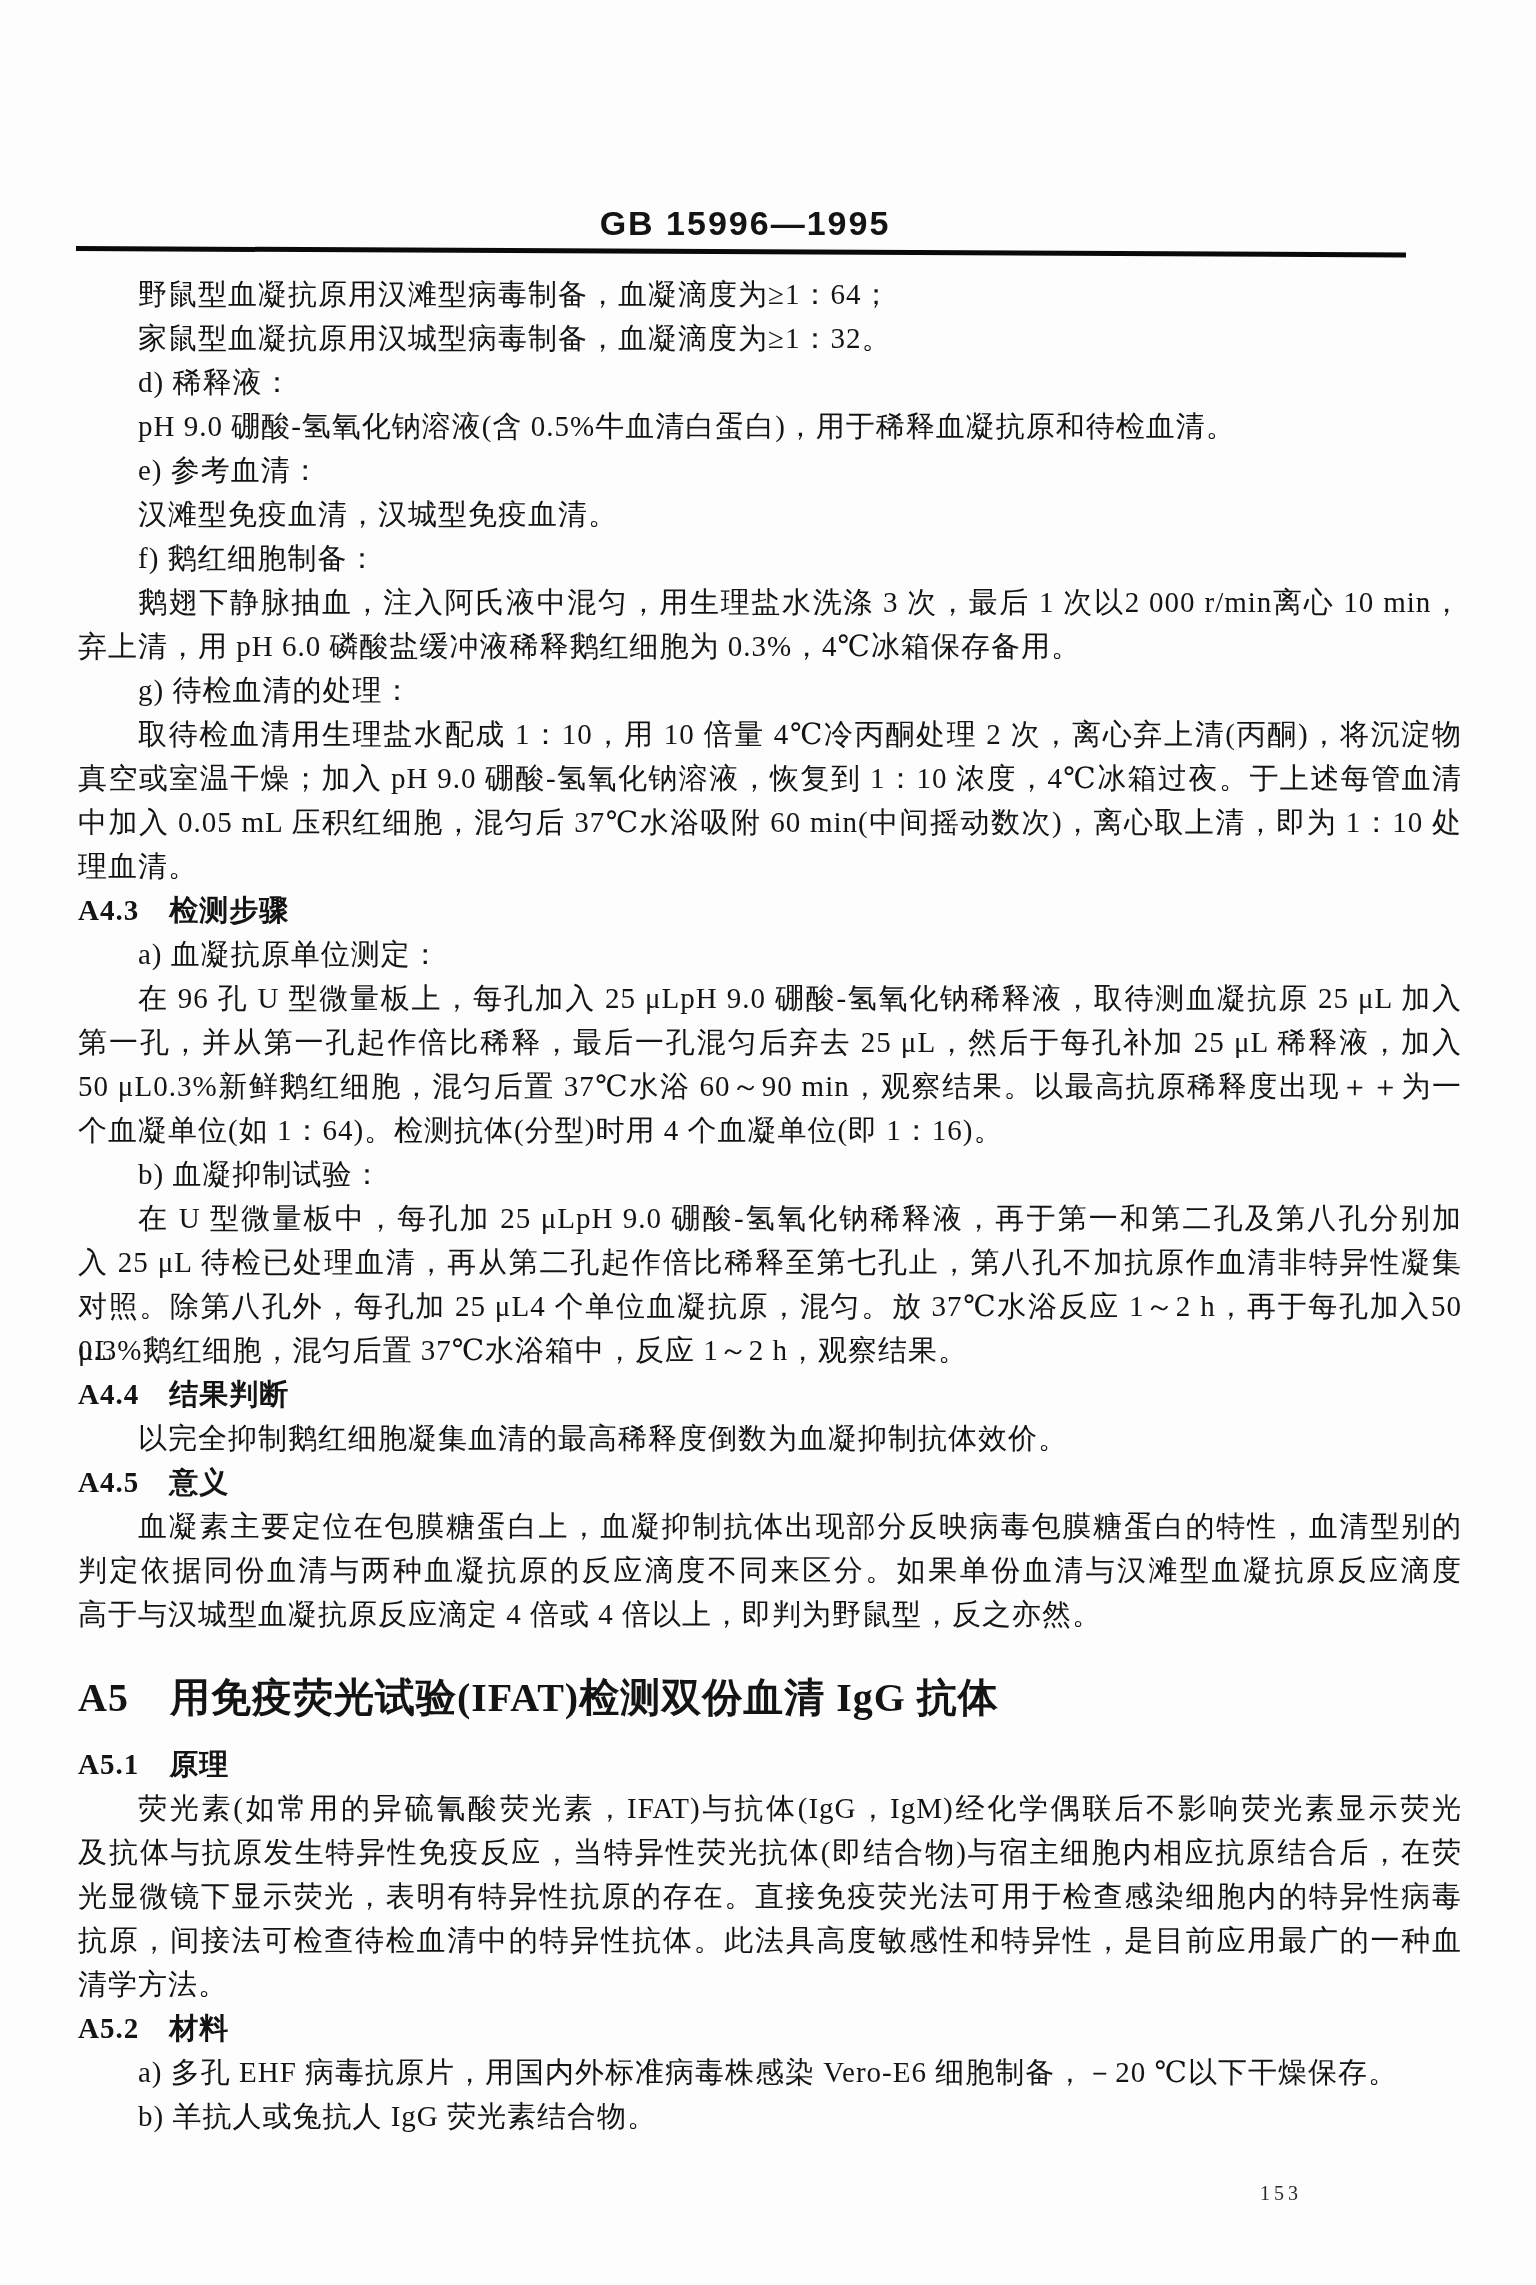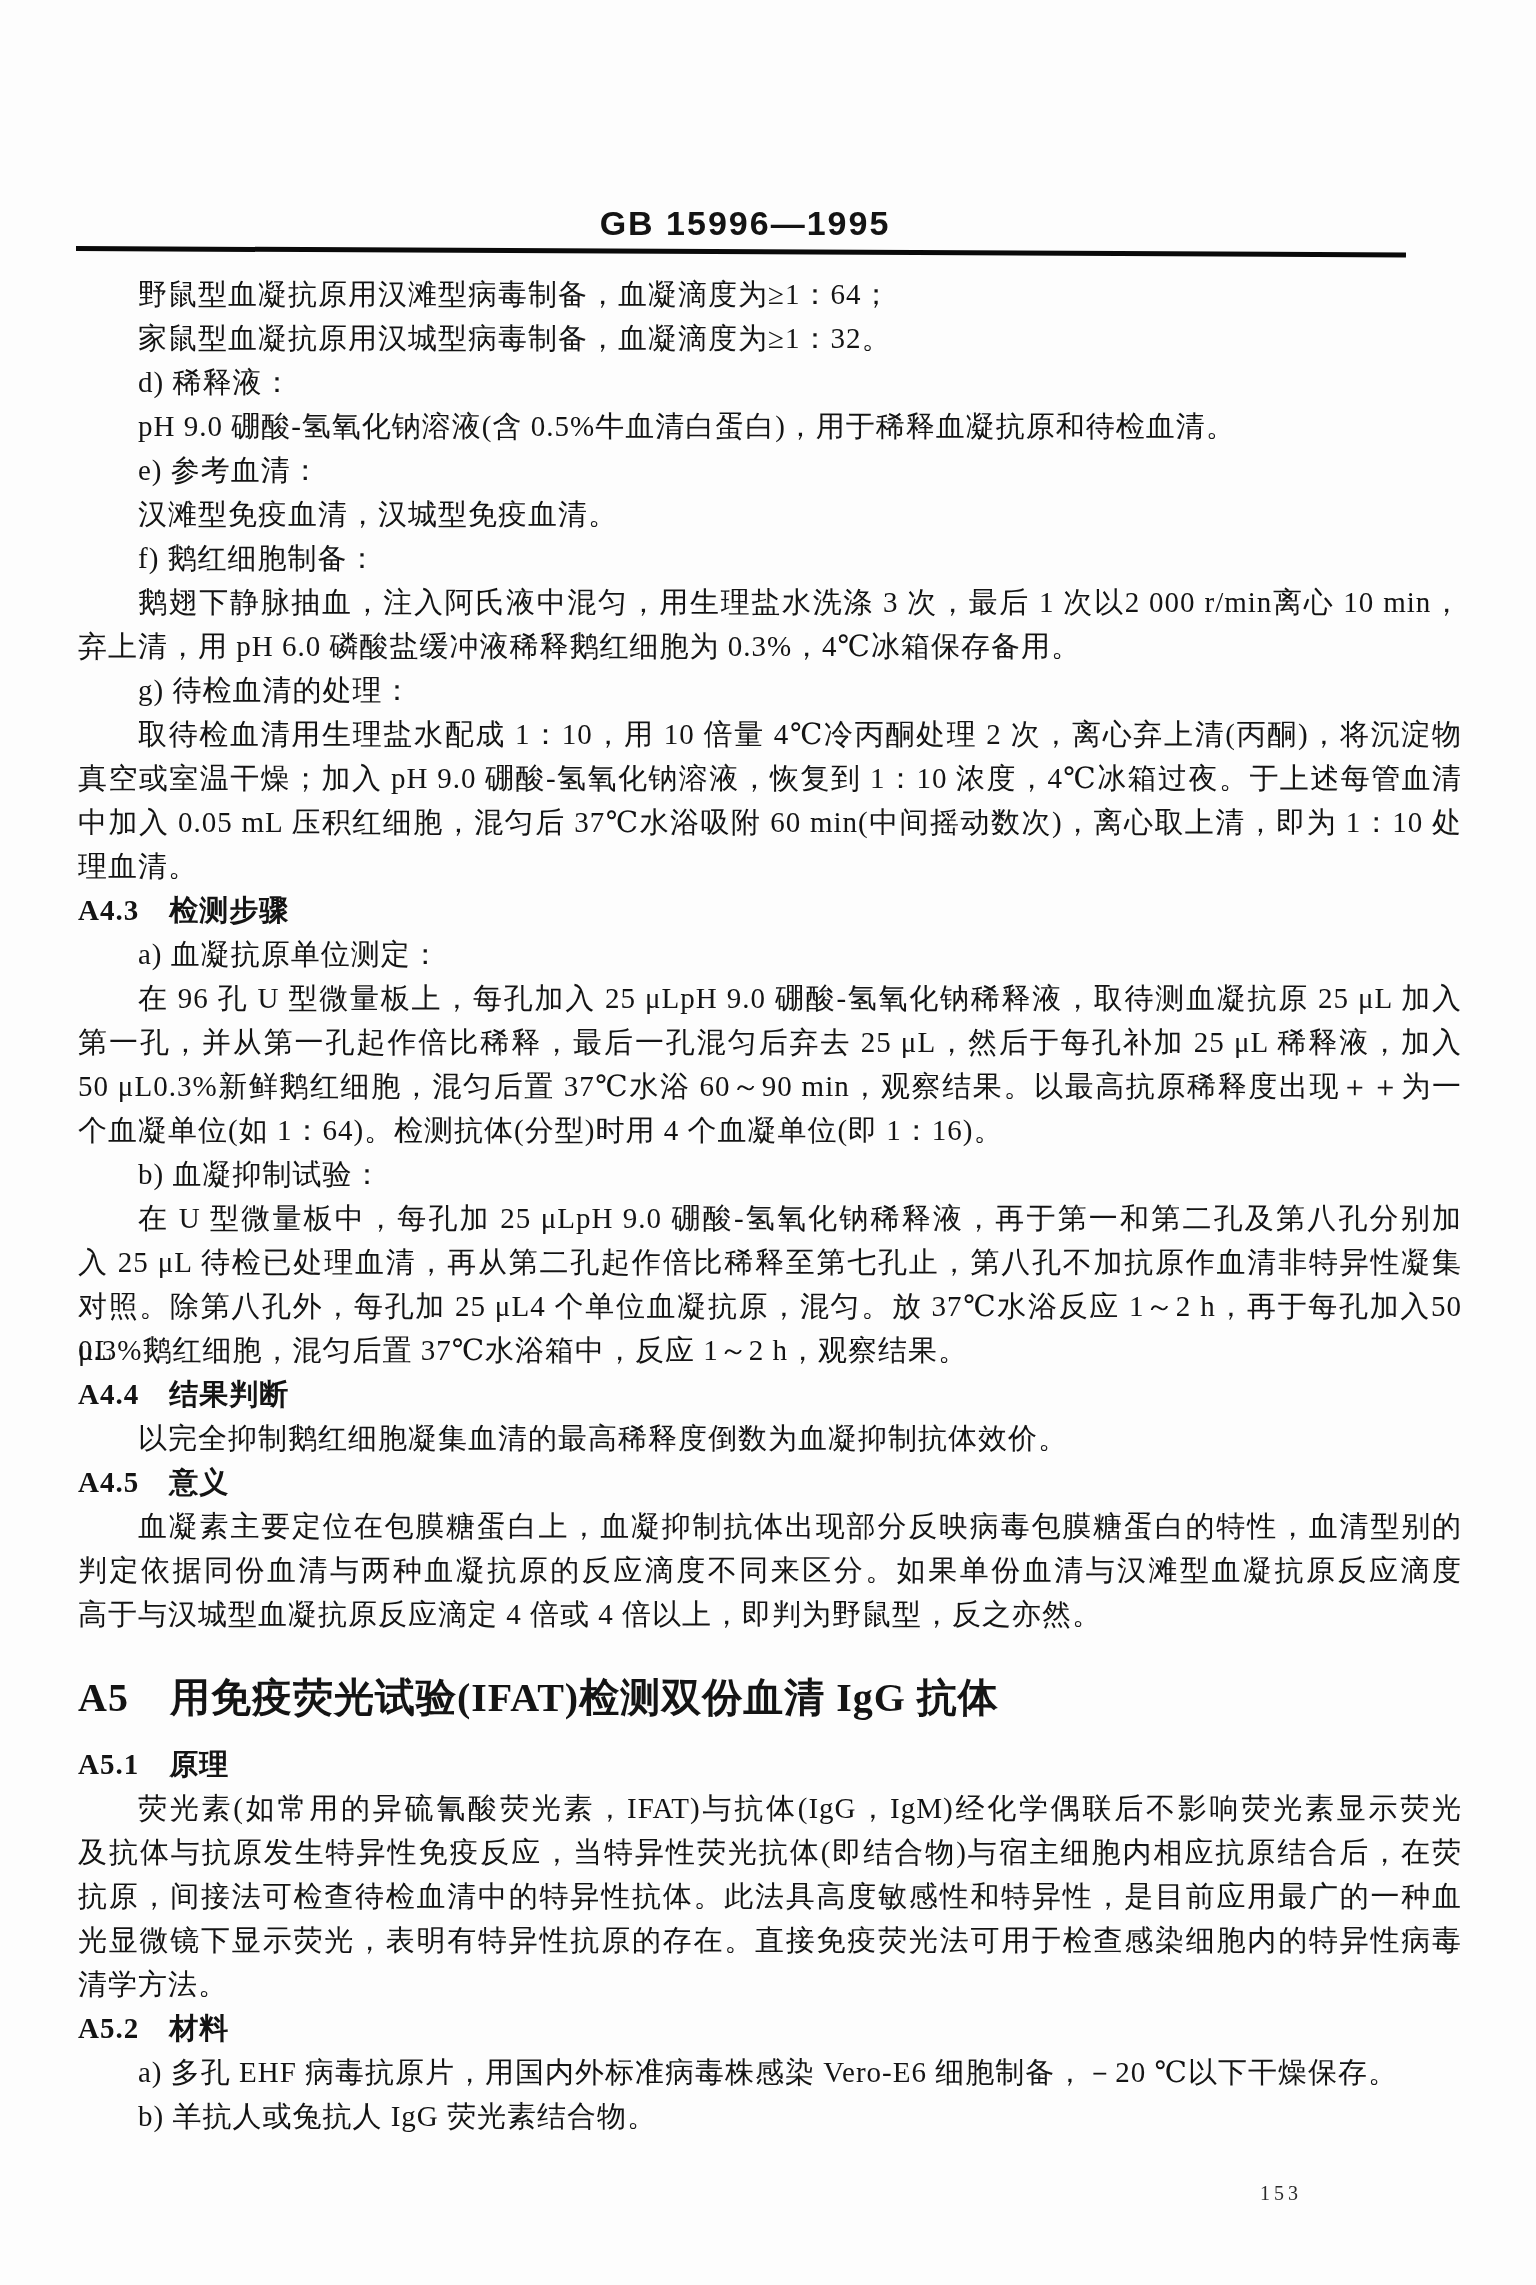--- a/index.html
+++ b/index.html
@@ -110,22 +110,22 @@
     <div class="ln hd">A4.4　结果判断</div>
     <div class="ln ind">以完全抑制鹅红细胞凝集血清的最高稀释度倒数为血凝抑制抗体效价。</div>
     <div class="ln hd">A4.5　意义</div>
     <div class="ln ind j">血凝素主要定位在包膜糖蛋白上，血凝抑制抗体出现部分反映病毒包膜糖蛋白的特性，血清型别的</div>
     <div class="ln j">判定依据同份血清与两种血凝抗原的反应滴度不同来区分。如果单份血清与汉滩型血凝抗原反应滴度</div>
     <div class="ln">高于与汉城型血凝抗原反应滴定 4 倍或 4 倍以上，即判为野鼠型，反之亦然。</div>
     <div class="ln hd sec">A5　用免疫荧光试验(IFAT)检测双份血清 IgG 抗体</div>
     <div class="ln hd">A5.1　原理</div>
     <div class="ln ind j">荧光素(如常用的异硫氰酸荧光素，IFAT)与抗体(IgG，IgM)经化学偶联后不影响荧光素显示荧光</div>
     <div class="ln j">及抗体与抗原发生特异性免疫反应，当特异性荧光抗体(即结合物)与宿主细胞内相应抗原结合后，在荧</div>
+    <div class="ln j">光显微镜下显示荧光，表明有特异性抗原的存在。直接免疫荧光法可用于检查感染细胞内的特异性病毒</div>
     <div class="ln j">抗原，间接法可检查待检血清中的特异性抗体。此法具高度敏感性和特异性，是目前应用最广的一种血</div>
-    <div class="ln j">光显微镜下显示荧光，表明有特异性抗原的存在。直接免疫荧光法可用于检查感染细胞内的特异性病毒</div>
     <div class="ln">清学方法。</div>
     <div class="ln hd">A5.2　材料</div>
     <div class="ln ind">a) 多孔 EHF 病毒抗原片，用国内外标准病毒株感染 Vero-E6 细胞制备，－20 ℃以下干燥保存。</div>
     <div class="ln ind">b) 羊抗人或兔抗人 IgG 荧光素结合物。</div>
   </div>
 
   <div id="page-num">153</div>
 
 </div>
 

